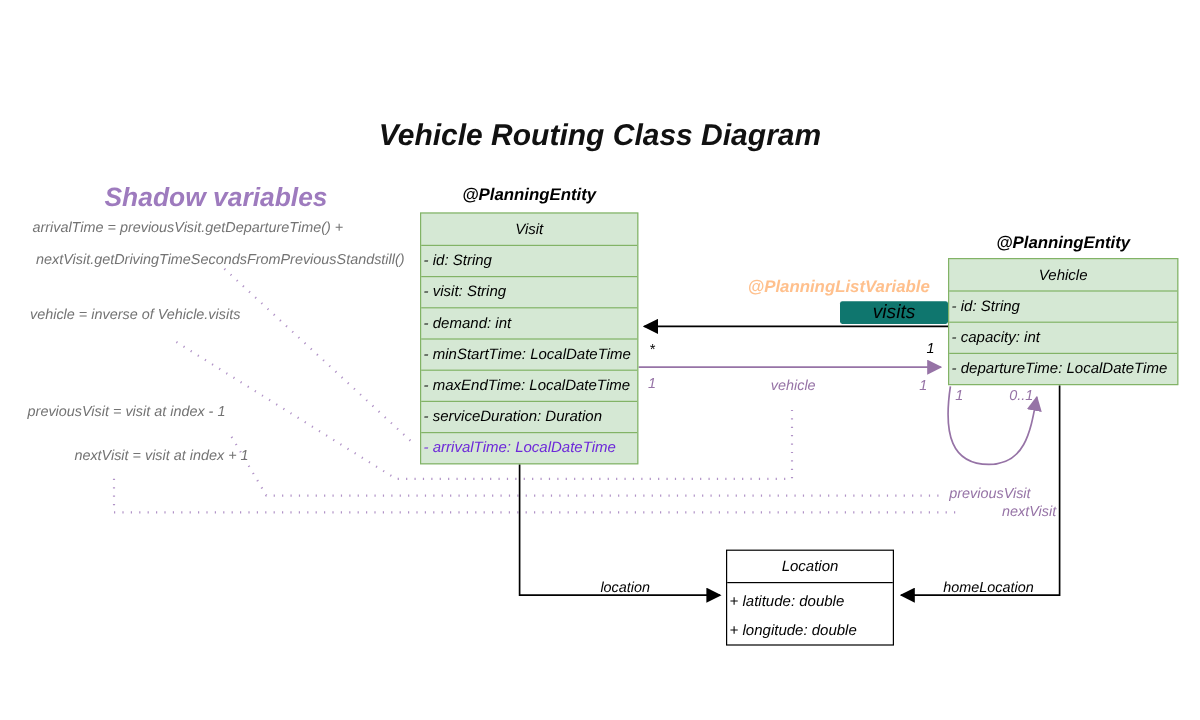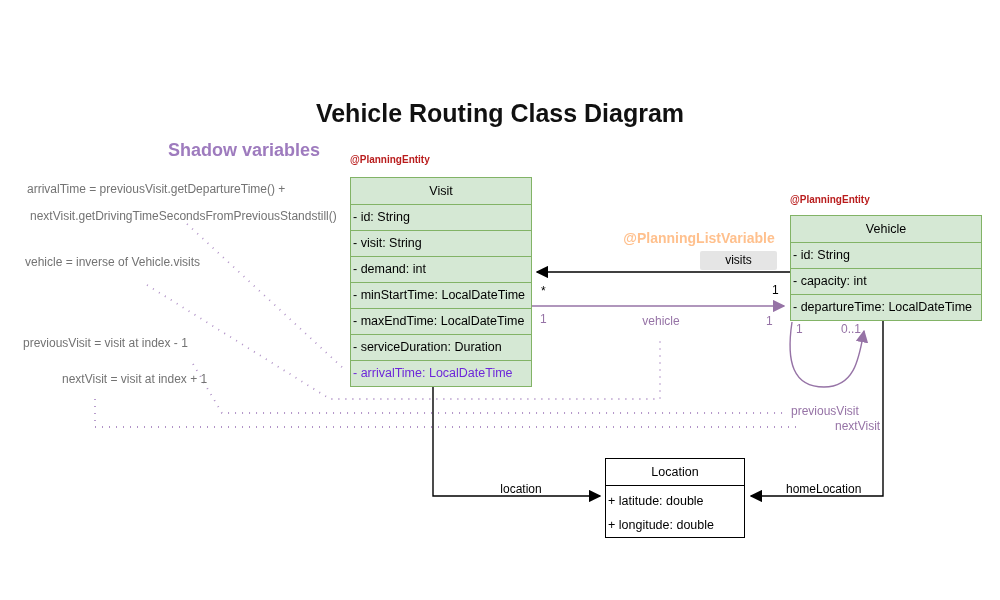--- a/index.html
+++ b/index.html
@@ -1,35 +1,35 @@
 <!DOCTYPE html>
 <html><head>
 <meta charset="utf-8">
 <style>
   html,body{margin:0;padding:0;background:#ffffff;font-family:"Liberation Sans",sans-serif;}
-  .canvas{position:relative;width:1000px;height:600px;background:#ffffff;overflow:hidden;}
+  .canvas{position:relative;width:1000px;height:600px;background:#ffffff;overflow:hidden;font-style:italic;}
   .abs{position:absolute;}
   .title{left:0;top:99px;width:1000px;text-align:center;font-size:25px;font-weight:bold;color:#111;}
-  .shadow-heading{left:40px;top:140px;width:280px;text-align:right;font-size:18px;font-weight:bold;color:#9e7bbe;}
+  .shadow-heading{left:40px;top:152px;width:280px;text-align:center;font-size:22px;font-weight:bold;color:#9e7bbe;}
   .note{font-size:12px;color:#737373;white-space:nowrap;}
-  .entity-annotation{font-size:10px;font-weight:bold;color:#b91c1c;text-align:left;white-space:nowrap;}
+  .entity-annotation{font-size:14px;font-weight:bold;color:#000000;text-align:center;white-space:nowrap;}
   .listvar-annotation{font-size:14px;font-weight:bold;color:#ffc08d;text-align:center;white-space:nowrap;}
   .uml{border:1px solid #82b366;background:#d5e8d4;color:#000;font-size:12.5px;box-sizing:border-box;}
   .uml .hdr{height:26px;line-height:26px;text-align:center;border-bottom:1px solid #82b366;}
   .uml .row{height:25px;line-height:25px;padding-left:2px;border-bottom:1px solid #82b366;white-space:nowrap;overflow:hidden;}
   .uml .row:last-child{border-bottom:none;}
   .uml .row.muted{color:#6d28d9;}
   .uml.plain{border-color:#000;background:#ffffff;}
   .uml.plain .hdr{border-color:#000;}
   .uml.plain .row{border-bottom:none;}
   .mult-black{font-size:12px;color:#000;white-space:nowrap;}
   .mult-purple{font-size:12px;color:#9673a6;white-space:nowrap;}
   .edge-label-black{font-size:12px;color:#000;white-space:nowrap;}
   .edge-label-purple{font-size:12px;color:#9673a6;white-space:nowrap;}
-  .visits-chip{left:700px;top:251px;width:77px;height:19px;line-height:19px;background:#e5e5e5;border-radius:2px;text-align:center;font-size:12px;color:#000;}
+  .visits-chip{left:700px;top:251px;width:90px;height:19px;line-height:19px;background:#0f766e;border-radius:2px;text-align:center;font-size:16px;color:#000;}
   svg.overlay{position:absolute;left:0;top:0;width:1000px;height:600px;}
 </style>
 </head>
 <body>
 
 <div class="canvas">
 
   <svg class="overlay">
     <defs>
       <marker id="arrB" viewBox="0 0 10 10" refX="9" refY="5" markerWidth="9" markerHeight="9" orient="auto-start-reverse">

